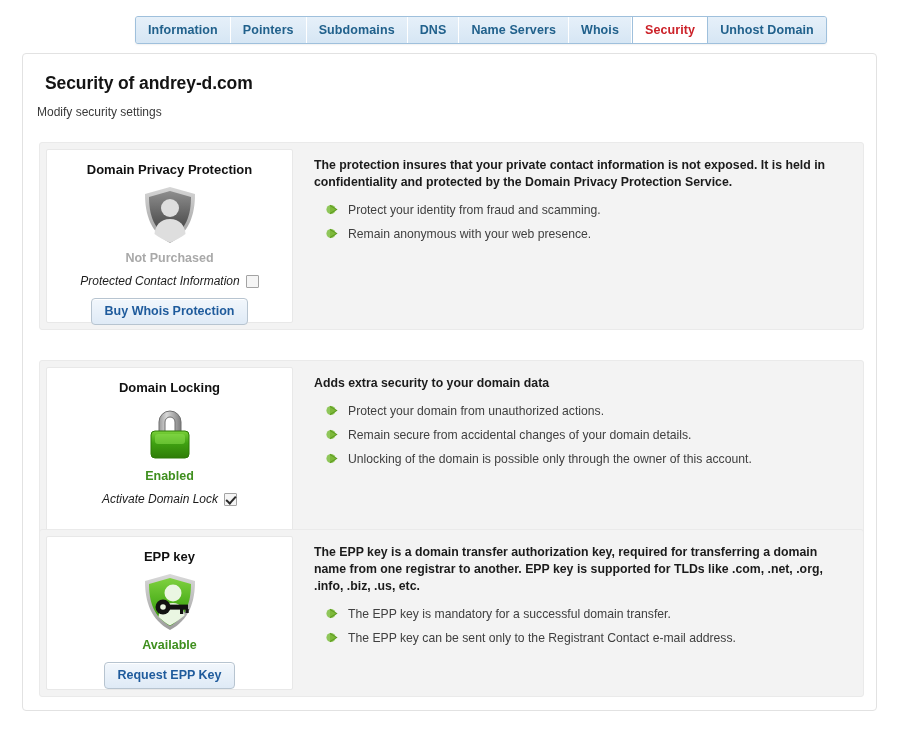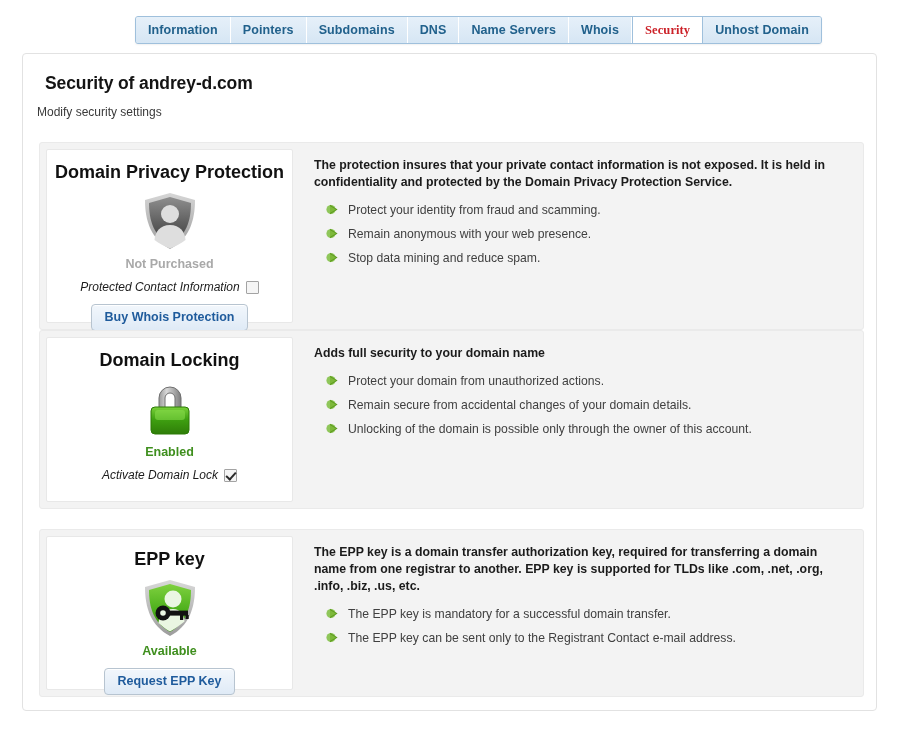--- a/index.html
+++ b/index.html
@@ -44,21 +44,20 @@
     cursor: pointer;
     white-space: nowrap;
     letter-spacing: 0.1px;
   }
   .tab:last-child { border-right: none; }
   .tab.active {
     background: #ffffff;
     color: #cc2229;
     border-left: 1px solid #9fc0dc;
     border-right: 1px solid #9fc0dc;
-    font-family: Liberation Serif, serif;
   }
 
   
   .frame {
     position: absolute;
     left: 22px; top: 53px;
     width: 855px; height: 658px;
     background: #ffffff;
     border: 1px solid #e2e2e2;
     border-radius: 4px;
@@ -81,38 +80,38 @@
   
   .section {
     position: absolute;
     left: 16px;
     width: 825px;
     background: #f3f3f3;
     border: 1px solid #eaeaea;
     border-radius: 3px;
   }
   #sec-privacy { top: 88px; height: 188px; }
-  #sec-locking { top: 276px; height: 179px; }
+  #sec-locking { top: 306px; height: 179px; }
   #sec-epp     { top: 475px; height: 168px; }
 
   .card {
     position: absolute;
     left: 6px; top: 6px;
     width: 247px;
     bottom: 6px;
     background: #ffffff;
     border: 1px solid #e8e8e8;
     border-radius: 2px;
     display: flex;
     flex-direction: column;
     align-items: center;
   }
   .card-title {
     margin-top: 12px;
-    font-size: 18px;
+    font-size: 13px;
     font-weight: bold;
     color: #111111;
     text-align: center;
   }
   .icon-wrap {
     margin-top: 8px;
     height: 62px;
     display: flex; align-items: center; justify-content: center;
   }
   .status {
@@ -257,25 +256,20 @@
             <li><span class="barrow"><svg width="13" height="13" viewBox="0 0 13 13">
                   <circle cx="5" cy="6.5" r="4.6" fill="#8fc65a"></circle>
                   <path d="M4 1.8 L11.6 6.5 L4 11.2 Z" fill="#5d9a1f"></path>
                   <path d="M4 3 L10 6.5 L4 10 Z" fill="#7db83a"></path>
                 </svg></span><span>Protect your identity from fraud and scamming.</span></li>
             <li><span class="barrow"><svg width="13" height="13" viewBox="0 0 13 13">
                   <circle cx="5" cy="6.5" r="4.6" fill="#8fc65a"></circle>
                   <path d="M4 1.8 L11.6 6.5 L4 11.2 Z" fill="#5d9a1f"></path>
                   <path d="M4 3 L10 6.5 L4 10 Z" fill="#7db83a"></path>
                 </svg></span><span>Remain anonymous with your web presence.</span></li>
-            <li><span class="barrow"><svg width="13" height="13" viewBox="0 0 13 13">
-                  <circle cx="5" cy="6.5" r="4.6" fill="#8fc65a"></circle>
-                  <path d="M4 1.8 L11.6 6.5 L4 11.2 Z" fill="#5d9a1f"></path>
-                  <path d="M4 3 L10 6.5 L4 10 Z" fill="#7db83a"></path>
-                </svg></span><span>Stop data mining and reduce spam.</span></li>
           </ul>
       </div>
     </div>
 
     <div class="section" id="sec-locking">
       <div class="card">
         <div class="card-title">Domain Locking</div>
         <div class="icon-wrap">
           <svg width="54" height="60" viewBox="0 0 54 60">
             <defs>
@@ -295,21 +289,21 @@
             <rect x="12" y="30" width="30" height="10" rx="3" fill="#8ade4e" opacity="0.55"></rect>
           </svg>
         </div>
         <div class="status green">Enabled</div>
         <div class="check-row">
           <span>Activate Domain Lock</span>
           <span class="cbx checked"></span>
         </div>
       </div>
       <div class="content">
-        <p class="lead">Adds full security to your domain name</p>
+        <p class="lead">Adds extra security to your domain data</p>
         <ul class="bullets" id="bl-locking">
             <li><span class="barrow"><svg width="13" height="13" viewBox="0 0 13 13">
                   <circle cx="5" cy="6.5" r="4.6" fill="#8fc65a"></circle>
                   <path d="M4 1.8 L11.6 6.5 L4 11.2 Z" fill="#5d9a1f"></path>
                   <path d="M4 3 L10 6.5 L4 10 Z" fill="#7db83a"></path>
                 </svg></span><span>Protect your domain from unauthorized actions.</span></li>
             <li><span class="barrow"><svg width="13" height="13" viewBox="0 0 13 13">
                   <circle cx="5" cy="6.5" r="4.6" fill="#8fc65a"></circle>
                   <path d="M4 1.8 L11.6 6.5 L4 11.2 Z" fill="#5d9a1f"></path>
                   <path d="M4 3 L10 6.5 L4 10 Z" fill="#7db83a"></path>

